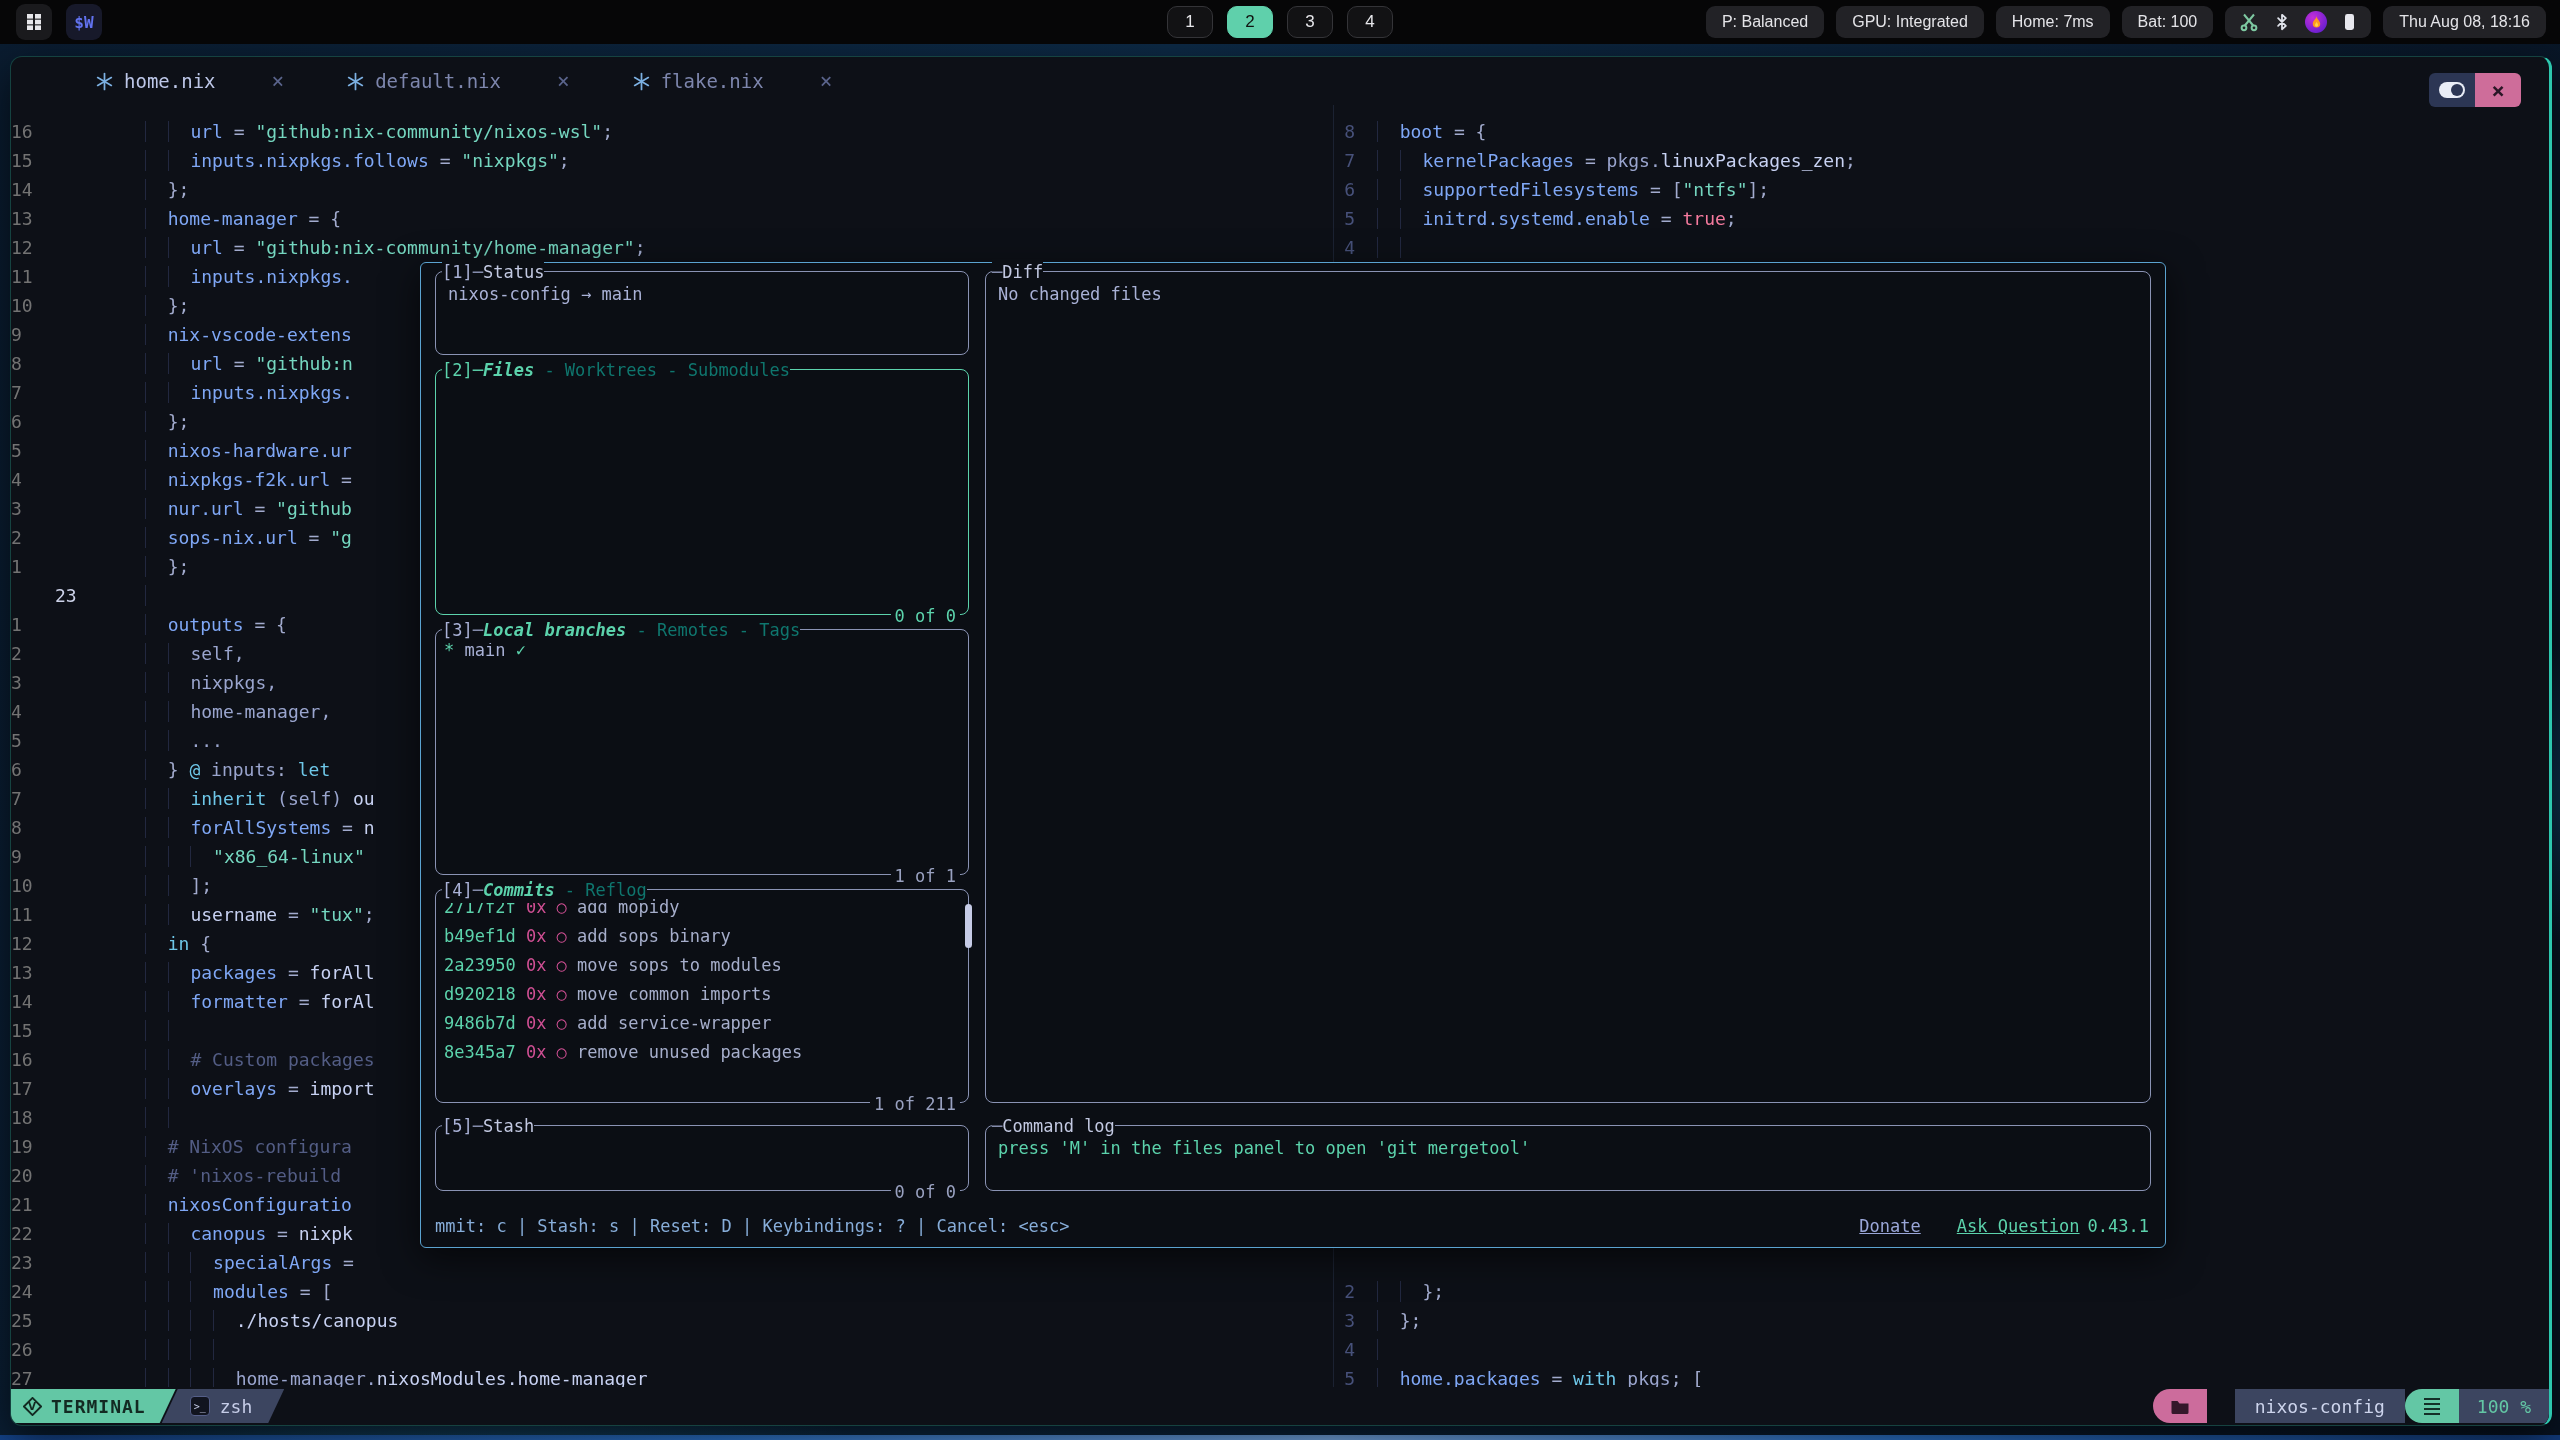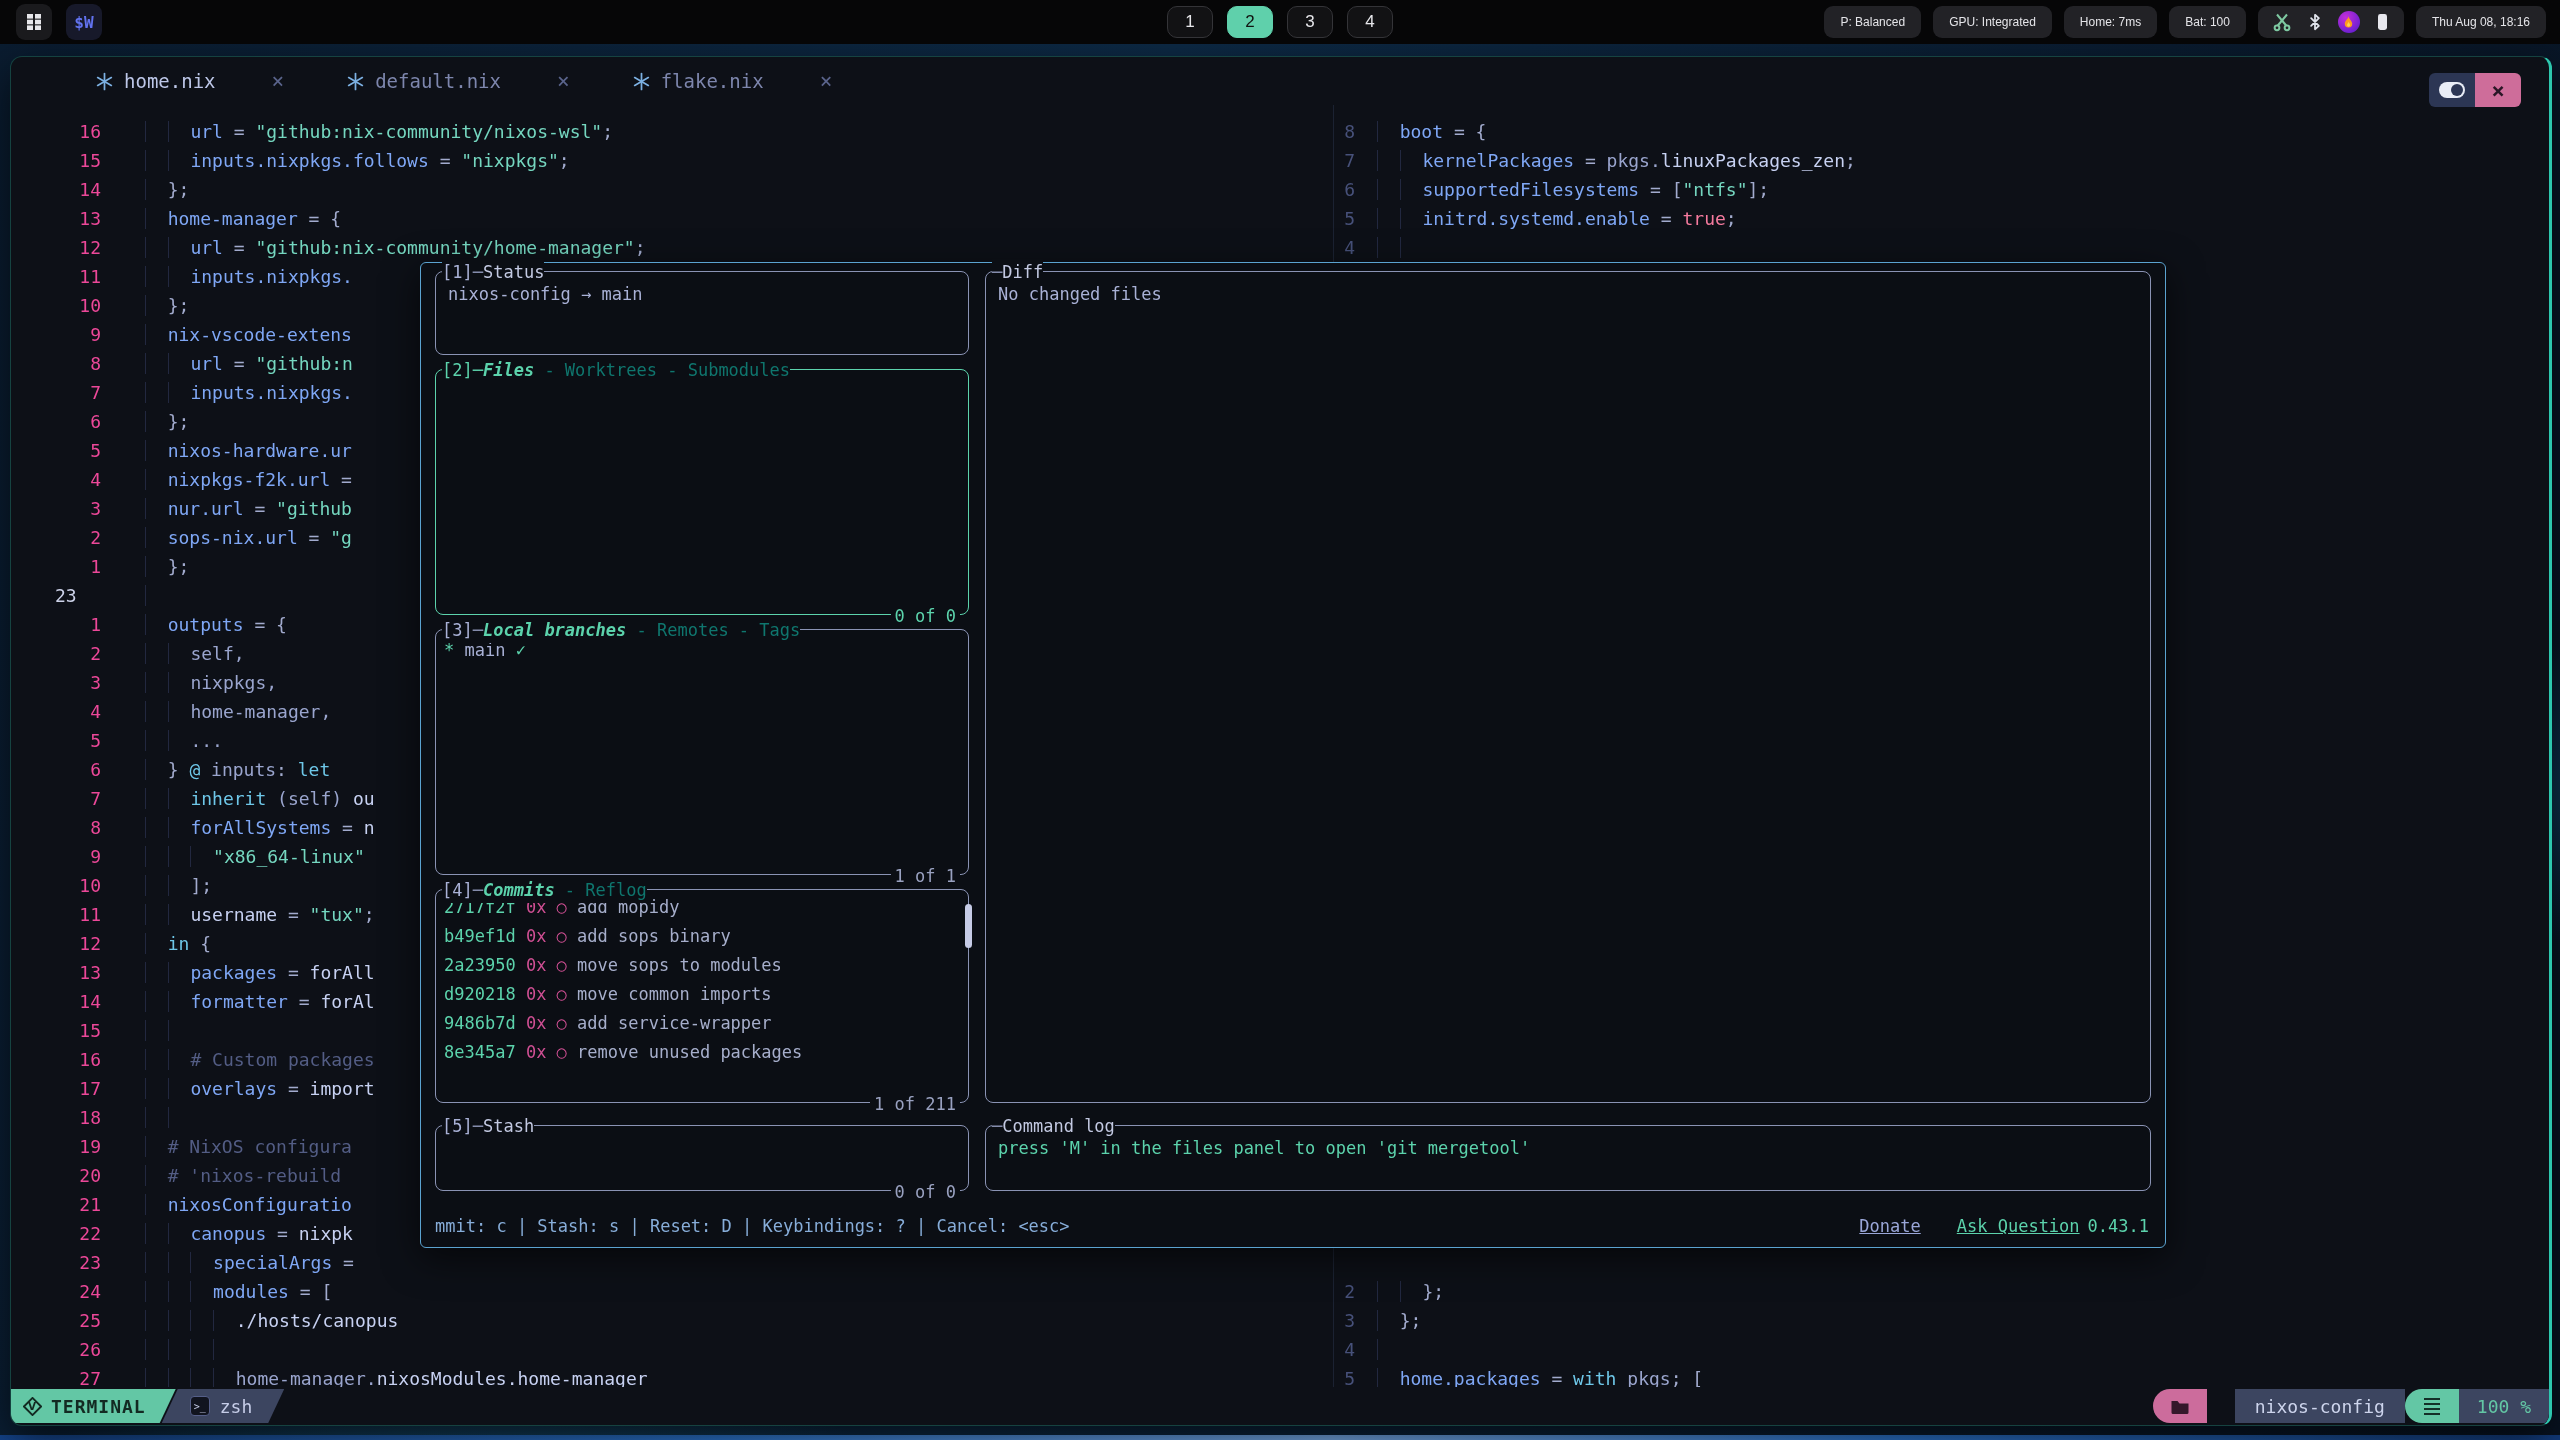--- a/index.html
+++ b/index.html
@@ -20,21 +20,21 @@
   .sysbar { position:absolute; left:0; top:0; width:2560px; height:44px; background:#060607;
     display:flex; align-items:center; font-family:"Liberation Sans", sans-serif; z-index:60; }
   .sysbar-left { position:absolute; left:16px; display:flex; gap:14px; align-items:center; }
   .icon-btn { width:36px; height:36px; border-radius:9px; background:#1a1a1d; display:flex; align-items:center; justify-content:center; }
   .icon-btn.badge { background:#17192a; color:#6273f0; font-family:"DejaVu Sans Mono",monospace; font-weight:bold; font-size:16px; }
   .sysbar-center { margin:0 auto; display:flex; gap:14px; align-items:center; }
   .ws { width:46px; height:32px; border-radius:10px; background:#121214; border:1px solid #343438;
     color:#e6e6ea; font-size:17px; display:flex; align-items:center; justify-content:center; }
   .ws.active { background:#5fd0ab; border-color:#5fd0ab; color:#101310; }
   .sysbar-right { position:absolute; right:14px; display:flex; gap:12px; align-items:center; }
-  .pill { height:32px; border-radius:9px; background:#222226; color:#e4e4e8; font-size:12px;
+  .pill { height:32px; border-radius:9px; background:#222226; color:#e4e4e8; font-size:16px;
     display:flex; align-items:center; padding:0 16px; white-space:nowrap; }
   .pill.icons { gap:14px; padding:0 14px; }
   .flame-badge { width:22px; height:22px; border-radius:50%; background:radial-gradient(circle at 35% 30%, #c42fd8, #6d1fd0 75%);
     display:flex; align-items:center; justify-content:center; }
 
   
   .window { position:absolute; left:10px; top:56px; width:2542px; height:1370px;
     background:#0d1017; border-radius:12px; z-index:10;
     border:1px solid rgba(45,199,174,.28); border-right:3px solid #2dc7ae;
     box-shadow:0 14px 44px rgba(0,0,0,.65); overflow:hidden; }
@@ -54,21 +54,21 @@
     color:#2a1626; font-size:22px; font-weight:bold; }
 
   
   .editor { position:absolute; left:0; top:48px; right:0; bottom:38px; overflow:hidden; font-size:18px; }
   .pane-left { position:absolute; left:0; top:12px; width:1322px; }
   .pane-divider { position:absolute; left:1322px; top:0; bottom:0; width:1px; background:#1b2232; }
   .pane-right { position:absolute; left:1324px; top:12px; right:0; }
   .rt { position:absolute; left:0; top:0; right:0; }
   .rb { position:absolute; left:0; top:1160px; right:0; }
   .row { display:flex; height:29px; line-height:29px; white-space:pre; }
-  .pane-left .ln { flex:none; width:108px; padding-right:18px; text-align:right; color:#ec4899; }
+  .pane-left .ln { flex:none; width:108px; padding-right:18px; text-align:left; color:#737373; }
   .pane-left .ln.cur { text-align:left; padding-left:44px; color:#cdd3ea; }
   .pane-left .code { padding-left:26px; }
   .pane-right .ln { flex:none; width:28px; padding-right:8px; text-align:right; color:#47517a; }
   .pane-right .code { padding-left:14px; }
   .code { white-space:pre; }
   .t-g { border-left:1px solid #222840; }
   .t-b { color:#7fa7f5; }
   .t-l { color:#a2abce; }
   .t-a { color:#9aa5ce; }
   .t-s { color:#75d7c0; }

